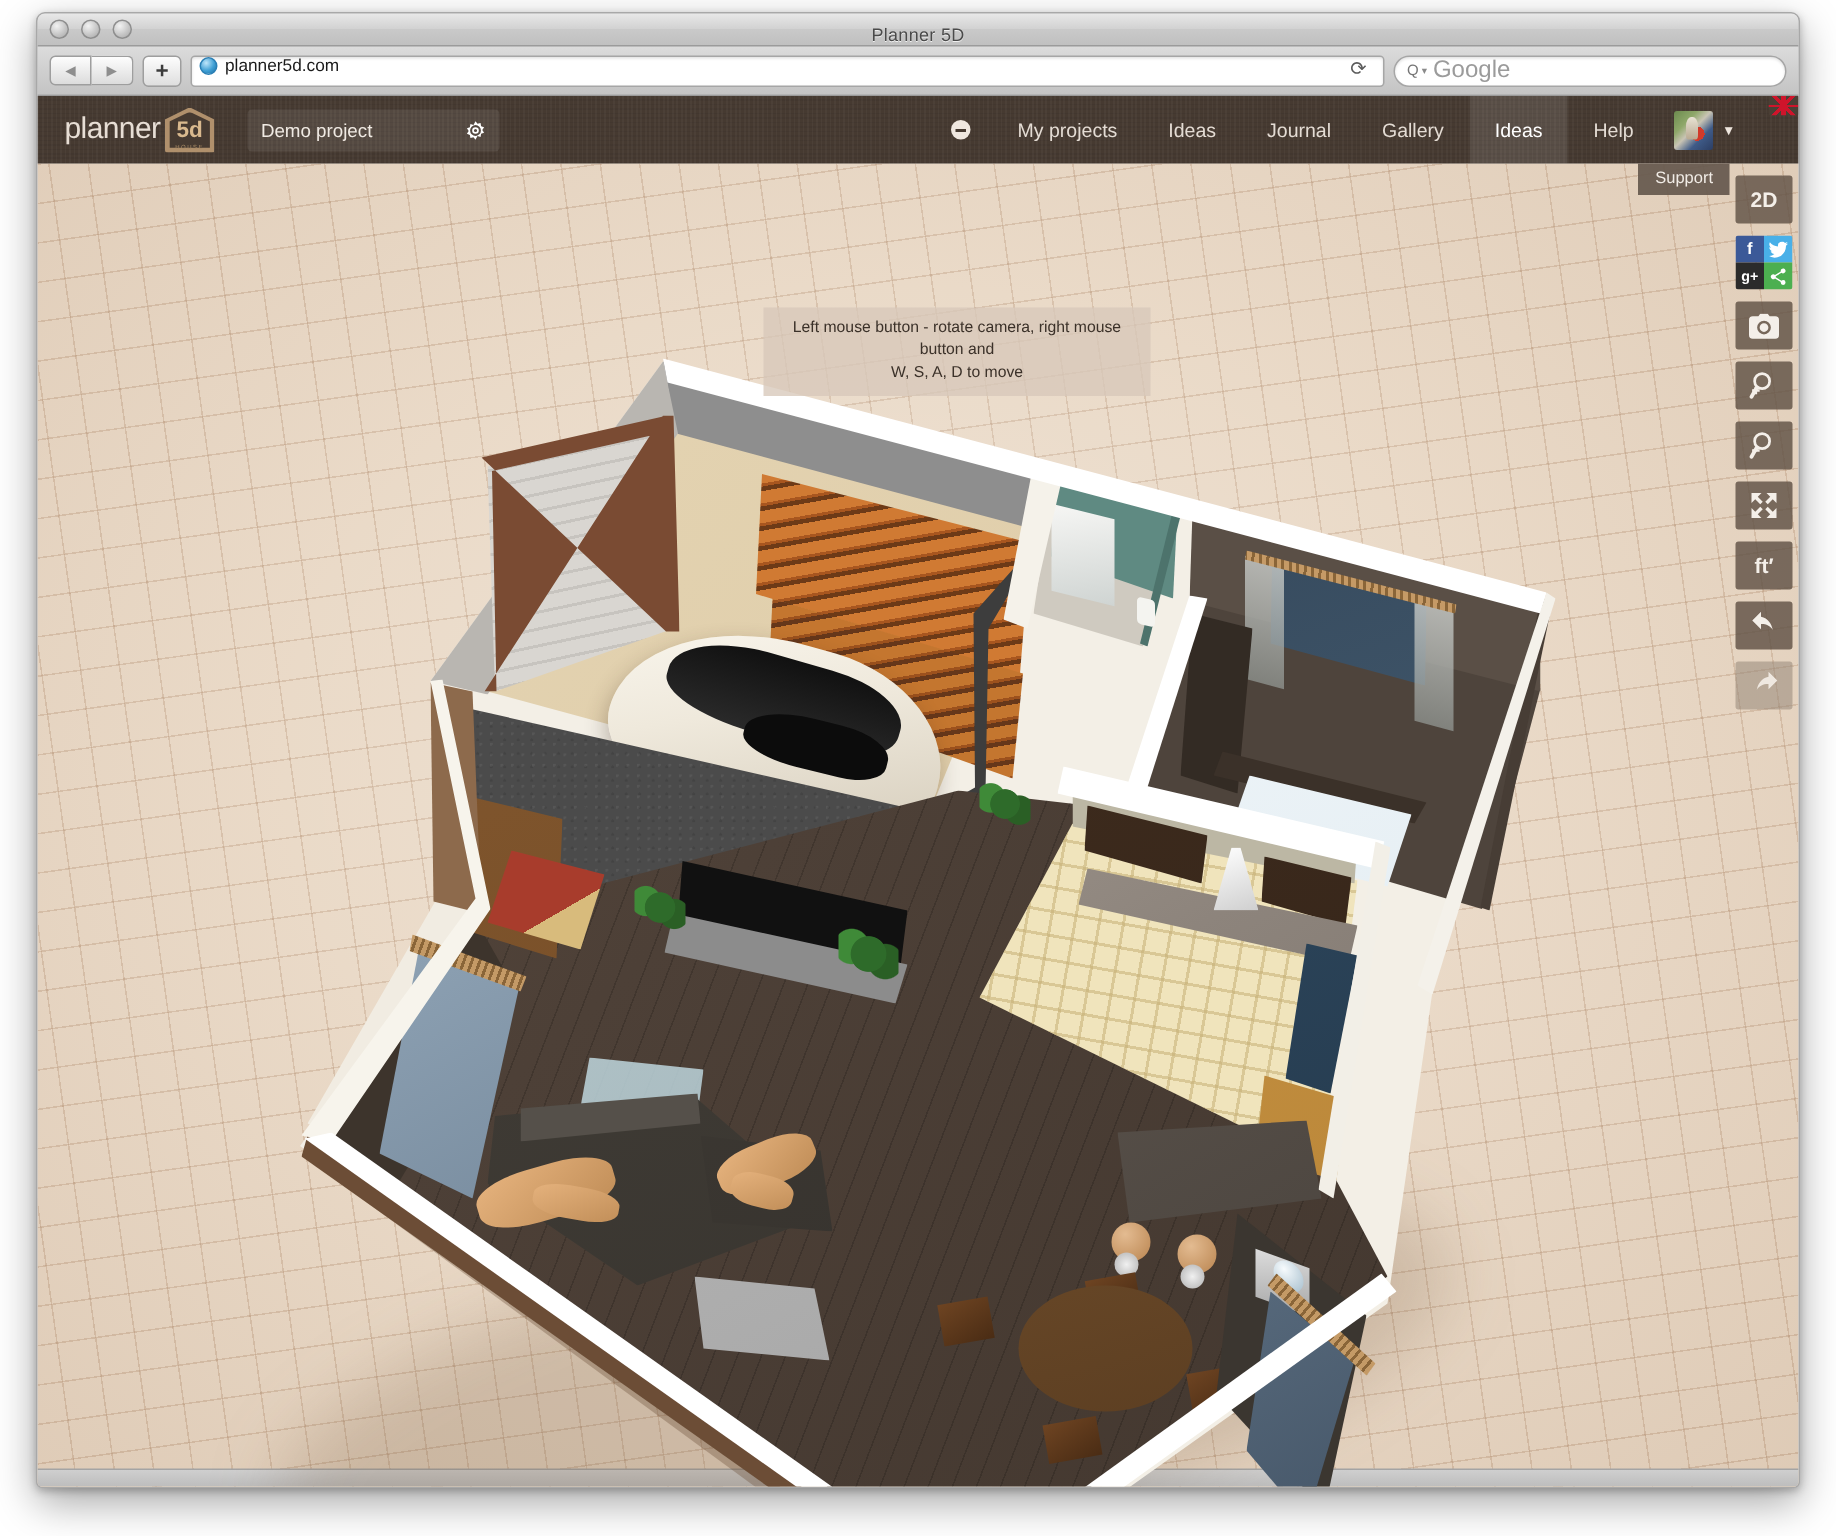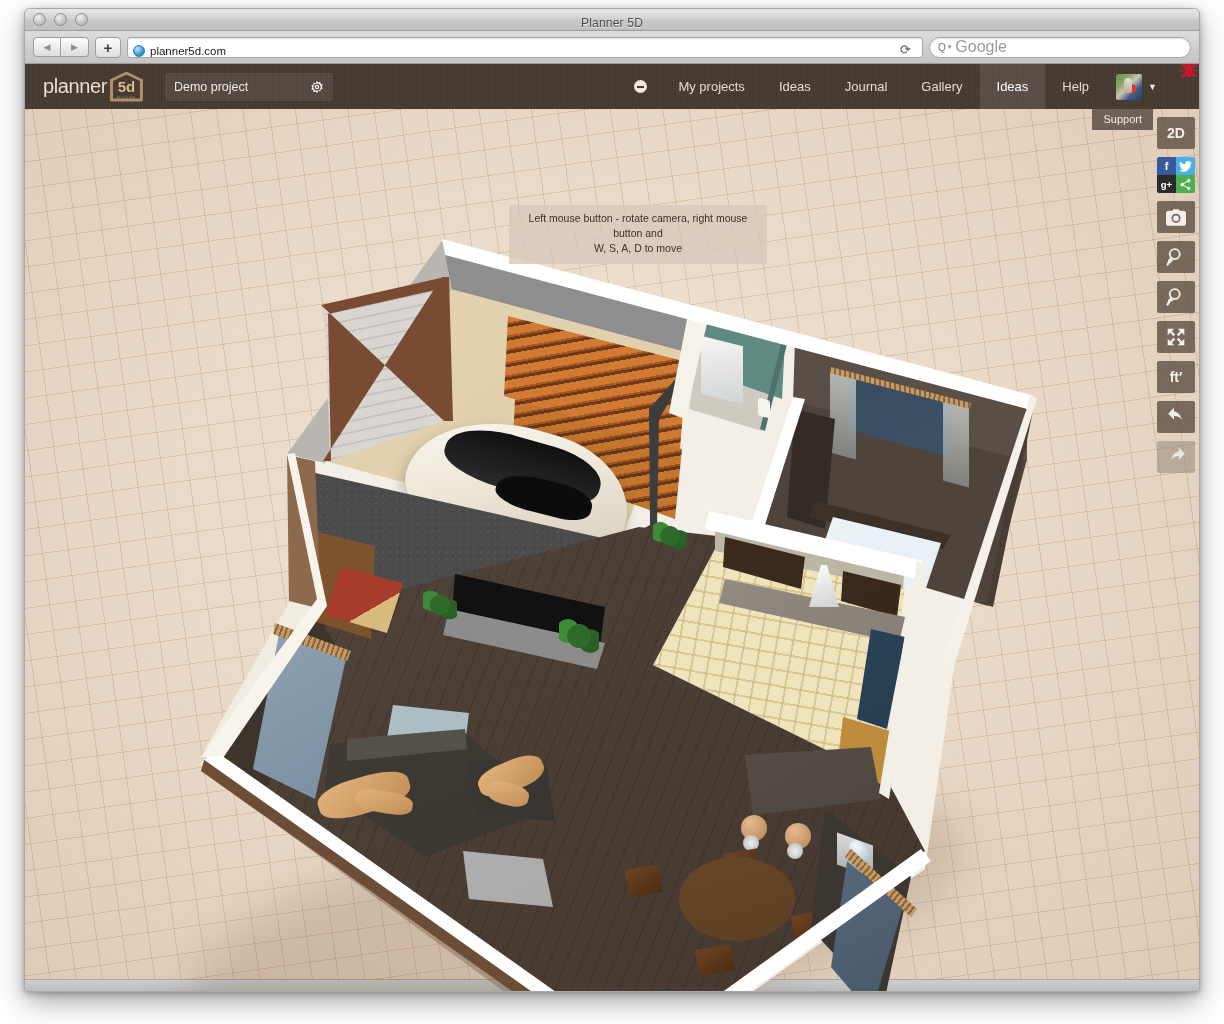--- a/index.html
+++ b/index.html
@@ -68,21 +68,21 @@
     background: linear-gradient(to bottom, #fdfdfd, #dedede);
     border: 1px solid #9e9e9e;
     display: flex; align-items: center; justify-content: center;
     font-size: 15px; color: #3c3c3c; font-weight: bold; line-height: 1;
   }
   #url-field {
     flex: 1; height: 21px;
     background: #ffffff;
     border: 1px solid #a6a6a6;
     border-radius: 3px;
-    display: flex; align-items: flex-end;
+    display: flex; align-items: flex-start;
     padding: 0 5px; gap: 5px;
     box-shadow: inset 0 1px 2px rgba(0,0,0,0.12);
   }
   #site-favicon {
     width: 12px; height: 12px; border-radius: 50%;
     background: radial-gradient(circle at 35% 30%, #bfe6fb, #3f9fd4 55%, #1d6ea3 100%);
     border: 1px solid #2a7fb5; flex: none;
   }
   #url-text { font-size: 11.5px; color: #1a1a1a; }
   #reload-btn {

